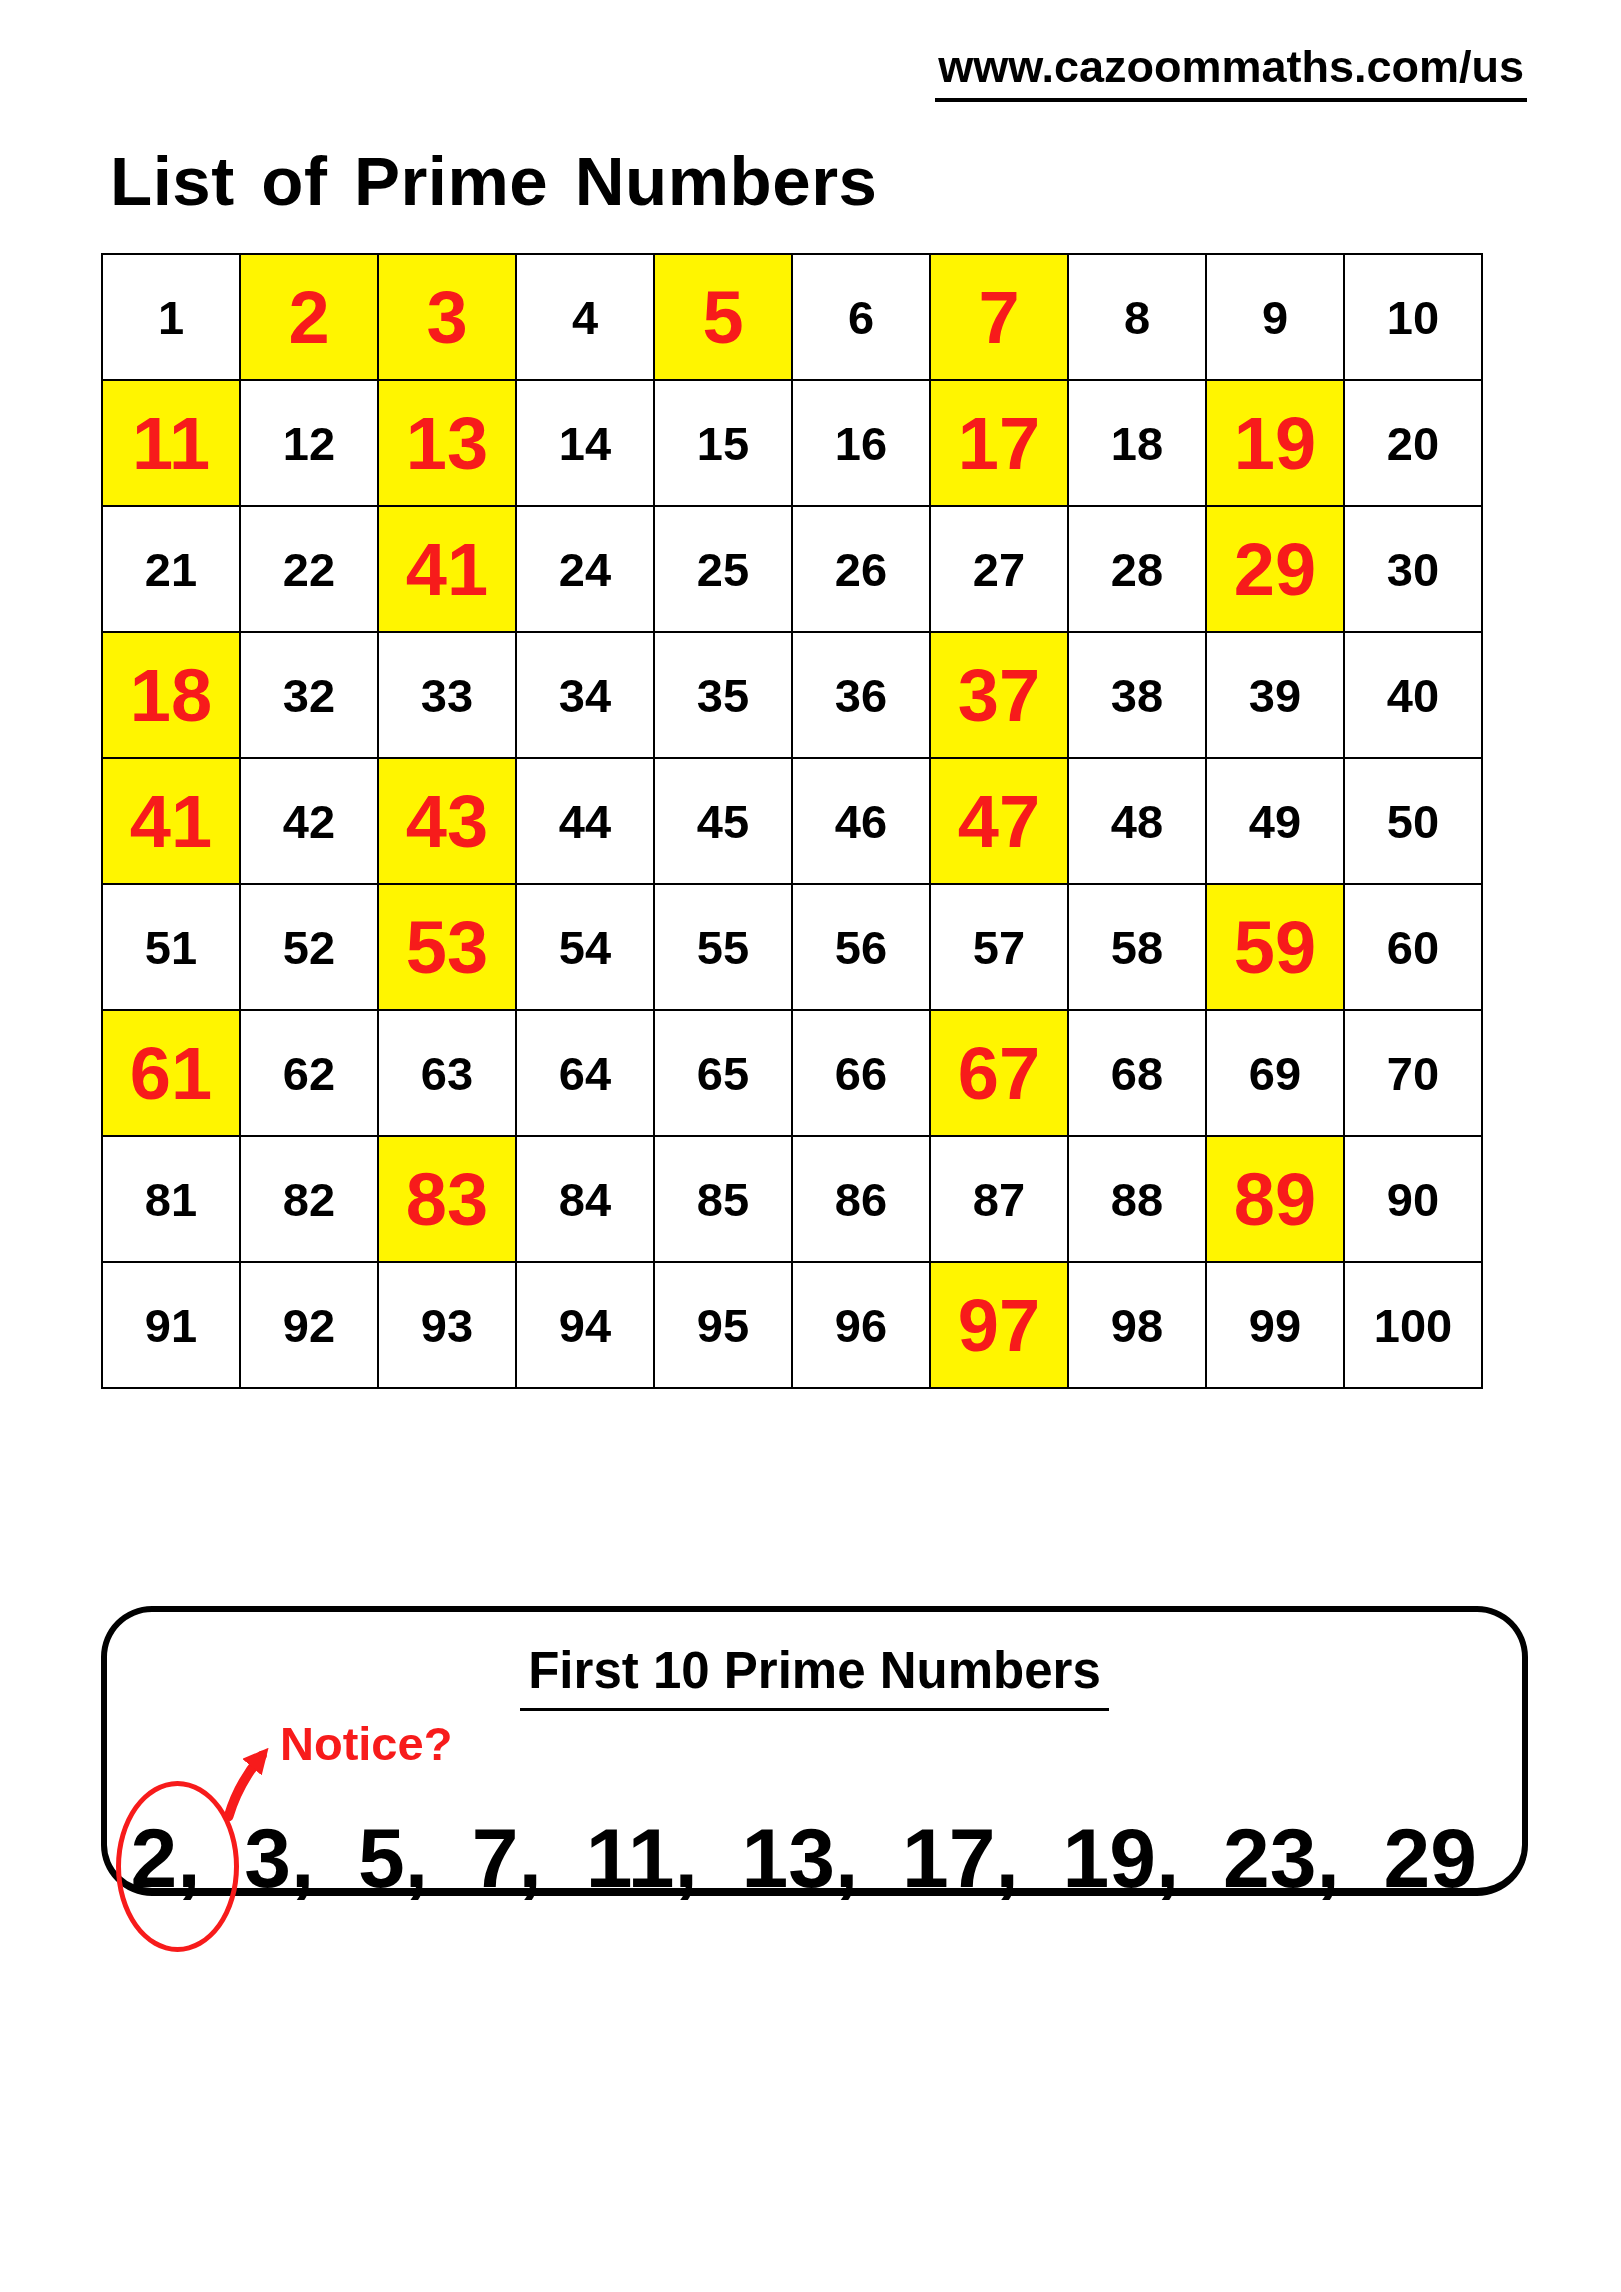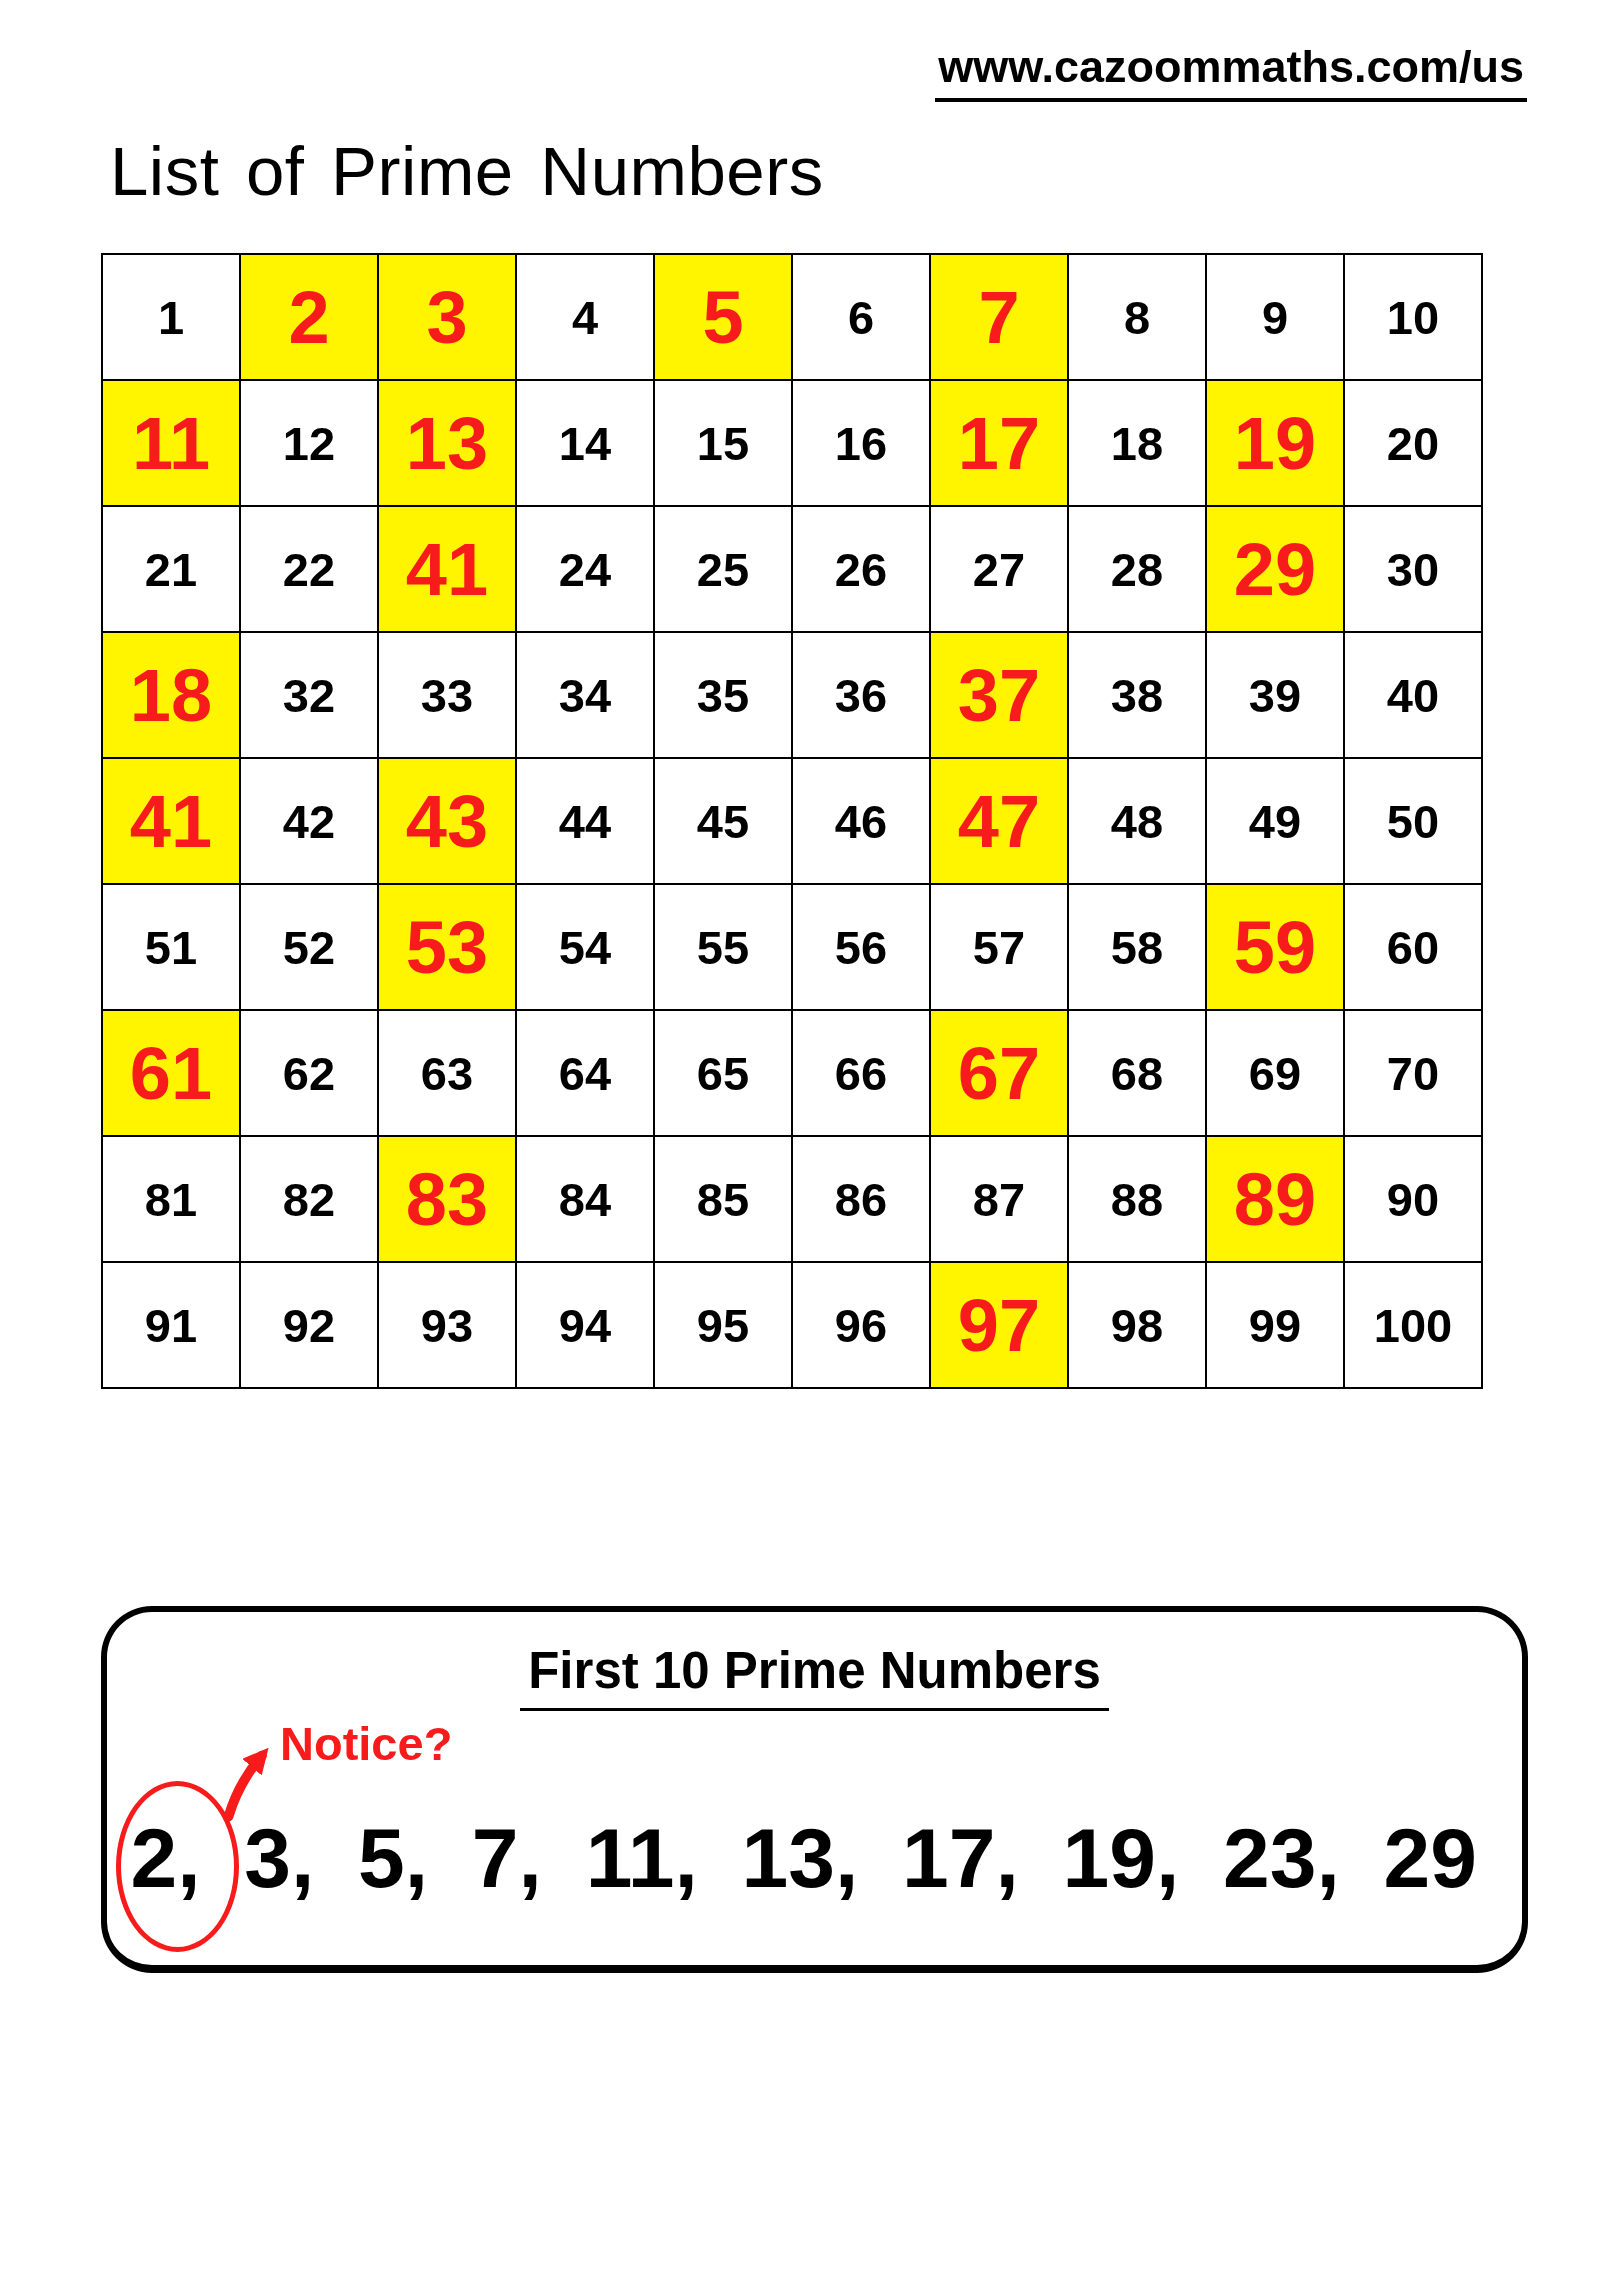--- a/index.html
+++ b/index.html
@@ -29,23 +29,23 @@
     border-bottom: 4.9px solid var(--ink, #000);
     padding: 0 2.9px 4.9px 2.9px;
     text-decoration: none;
     margin-left: 12px;
   }
 
   
   .page-title {
     position: absolute;
     left: 110px;
-    top: 132px;
+    top: 142px;
     font-size: 69px;
-    font-weight: normal;
+    font-weight: bold;
     letter-spacing: 0.5px;
     word-spacing: 6.9px;
   }
 
   
   table.prime-grid {
     position: absolute;
     left: 101px;
     top: 253px;
     border-collapse: collapse;
@@ -66,21 +66,21 @@
     color: var(--accent-red, #F71B1B);
     font-size: 74px;
   }
 
   
   .footer-box {
     position: absolute;
     left: 101px;
     top: 1606px;
     width: 1427px;
-    height: 367px;
+    height: 290px;
     border: 6.9px solid var(--ink, #000);
     border-bottom-width: 8.8px;
     border-radius: 51px;
     background: #ffffff;
   }
   .footer-heading-wrap {
     margin-top: 29px;
     text-align: center;
   }
   .footer-heading {

